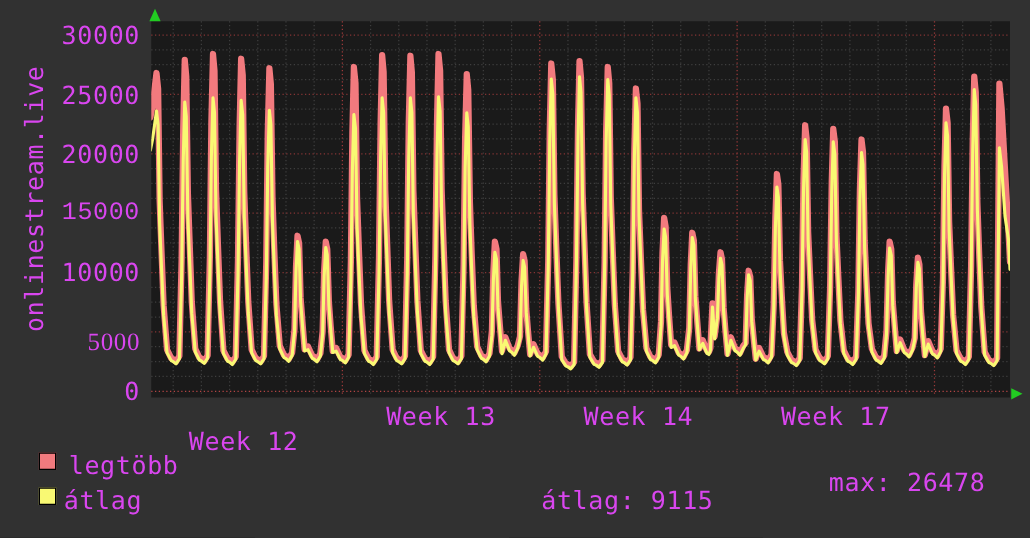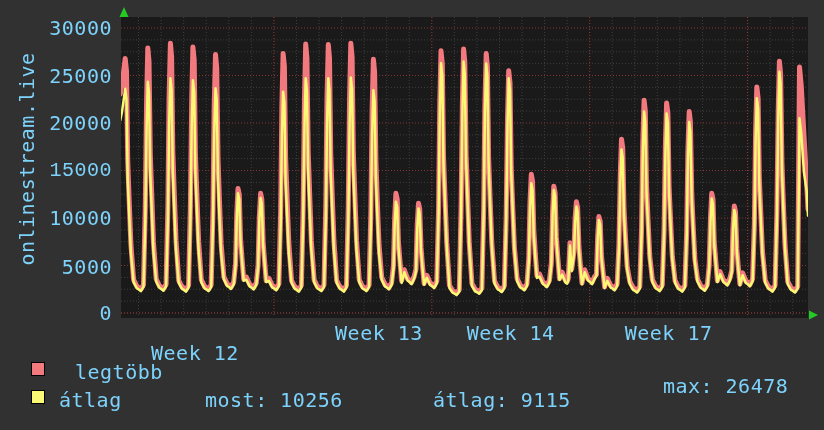--- a/index.html
+++ b/index.html
@@ -1,17 +1,17 @@
 <!DOCTYPE html>
 <html><head>
 <meta charset="utf-8">
 <style>
   html,body{margin:0;padding:0;background:#313131;}
   .stage{position:relative;width:824px;height:430px;background:#313131;overflow:hidden;
-         font-family:"DejaVu Sans Mono","Liberation Mono",monospace;color:#7dd3fc;}
+         font-family:"DejaVu Sans Mono","Liberation Mono",monospace;color:#d946ef;}
   .stage svg{position:absolute;left:0;top:0;}
   .txt{position:absolute;font-size:20px;letter-spacing:0.5px;white-space:pre;line-height:22px;}
   .ylabel{width:100px;text-align:right;}
   .xlabel{width:140px;text-align:center;}
   .vtitle{position:absolute;left:-94px;top:147px;width:242px;height:24px;text-align:center;
           font-size:20px;letter-spacing:0.5px;transform:rotate(-90deg);}
   .swatch{position:absolute;width:12px;height:12px;border:1px solid #000000;}
   .statval{margin-left:0.62em;}
 </style>
 </head>
@@ -92,35 +92,34 @@
     <polygon id="arrow-up" points="119.5,17 128.5,17 124,7" fill="#22cc22"></polygon>
     <polygon id="arrow-right" points="809,310.5 809,319.5 818,315" fill="#22cc22"></polygon>
   </svg>
 
   <div id="labels-layer">
       <div class="txt ylabel" style="left: 12px; top: 17px;">30000</div>
       <div class="txt ylabel" style="left: 12px; top: 64.5px;">25000</div>
       <div class="txt ylabel" style="left: 12px; top: 112px;">20000</div>
       <div class="txt ylabel" style="left: 12px; top: 159.5px; font-family: Liberation Mono, monospace;">15000</div>
       <div class="txt ylabel" style="left: 12px; top: 207px;">10000</div>
-      <div class="txt ylabel" style="left: 12px; top: 256px;">5000</div>
+      <div class="txt ylabel" style="left: 12px; top: 263px; font-family: Liberation Serif, serif;">5000</div>
       <div class="txt ylabel" style="left: 12px; top: 302px;">0</div>
       <div class="txt xlabel" style="left: 124.95px; top: 342px;">Week 12</div>
-      <div class="txt xlabel" style="left: 282.848px; top: 322px; text-align: right;">Week 13</div>
+      <div class="txt xlabel" style="left: 282.848px; top: 322px;">Week 13</div>
       <div class="txt xlabel" style="left: 440.748px; top: 322px;">Week 14</div>
       <div class="txt xlabel" style="left: 598.646px; top: 322px;">Week 17</div>
     </div>
 
   <div class="vtitle">onlinestream.live</div>
 
   <div class="swatch" style="left: 31px; top: 362px; background: rgb(242, 122, 126);"></div>
-  <div class="txt" style="left:55px;top:361px;margin-left:20px;">legtöbb</div>
+  <div class="txt" style="left:55px;top:361px;">legtöbb</div>
 
   <div class="swatch" style="left: 31px; top: 390px; background: rgb(249, 249, 115);"></div>
-  <div class="txt" style="left:59px;top:389px;">átlag</div>
+  <div class="txt" style="left:51px;top:389px;">átlag</div>
 
-  <div class="txt" style="left:205px;top:389px;"><span>most:</span><span class="statval">10256</span></div>
 
   <div class="txt" style="left:433px;top:389px;"><span>átlag:</span><span class="statval">9115</span></div>
 
   <div class="txt" style="left:663px;top:375px;"><span>max:</span><span class="statval">26478</span></div>
 
 </div>
 
 </body></html>

